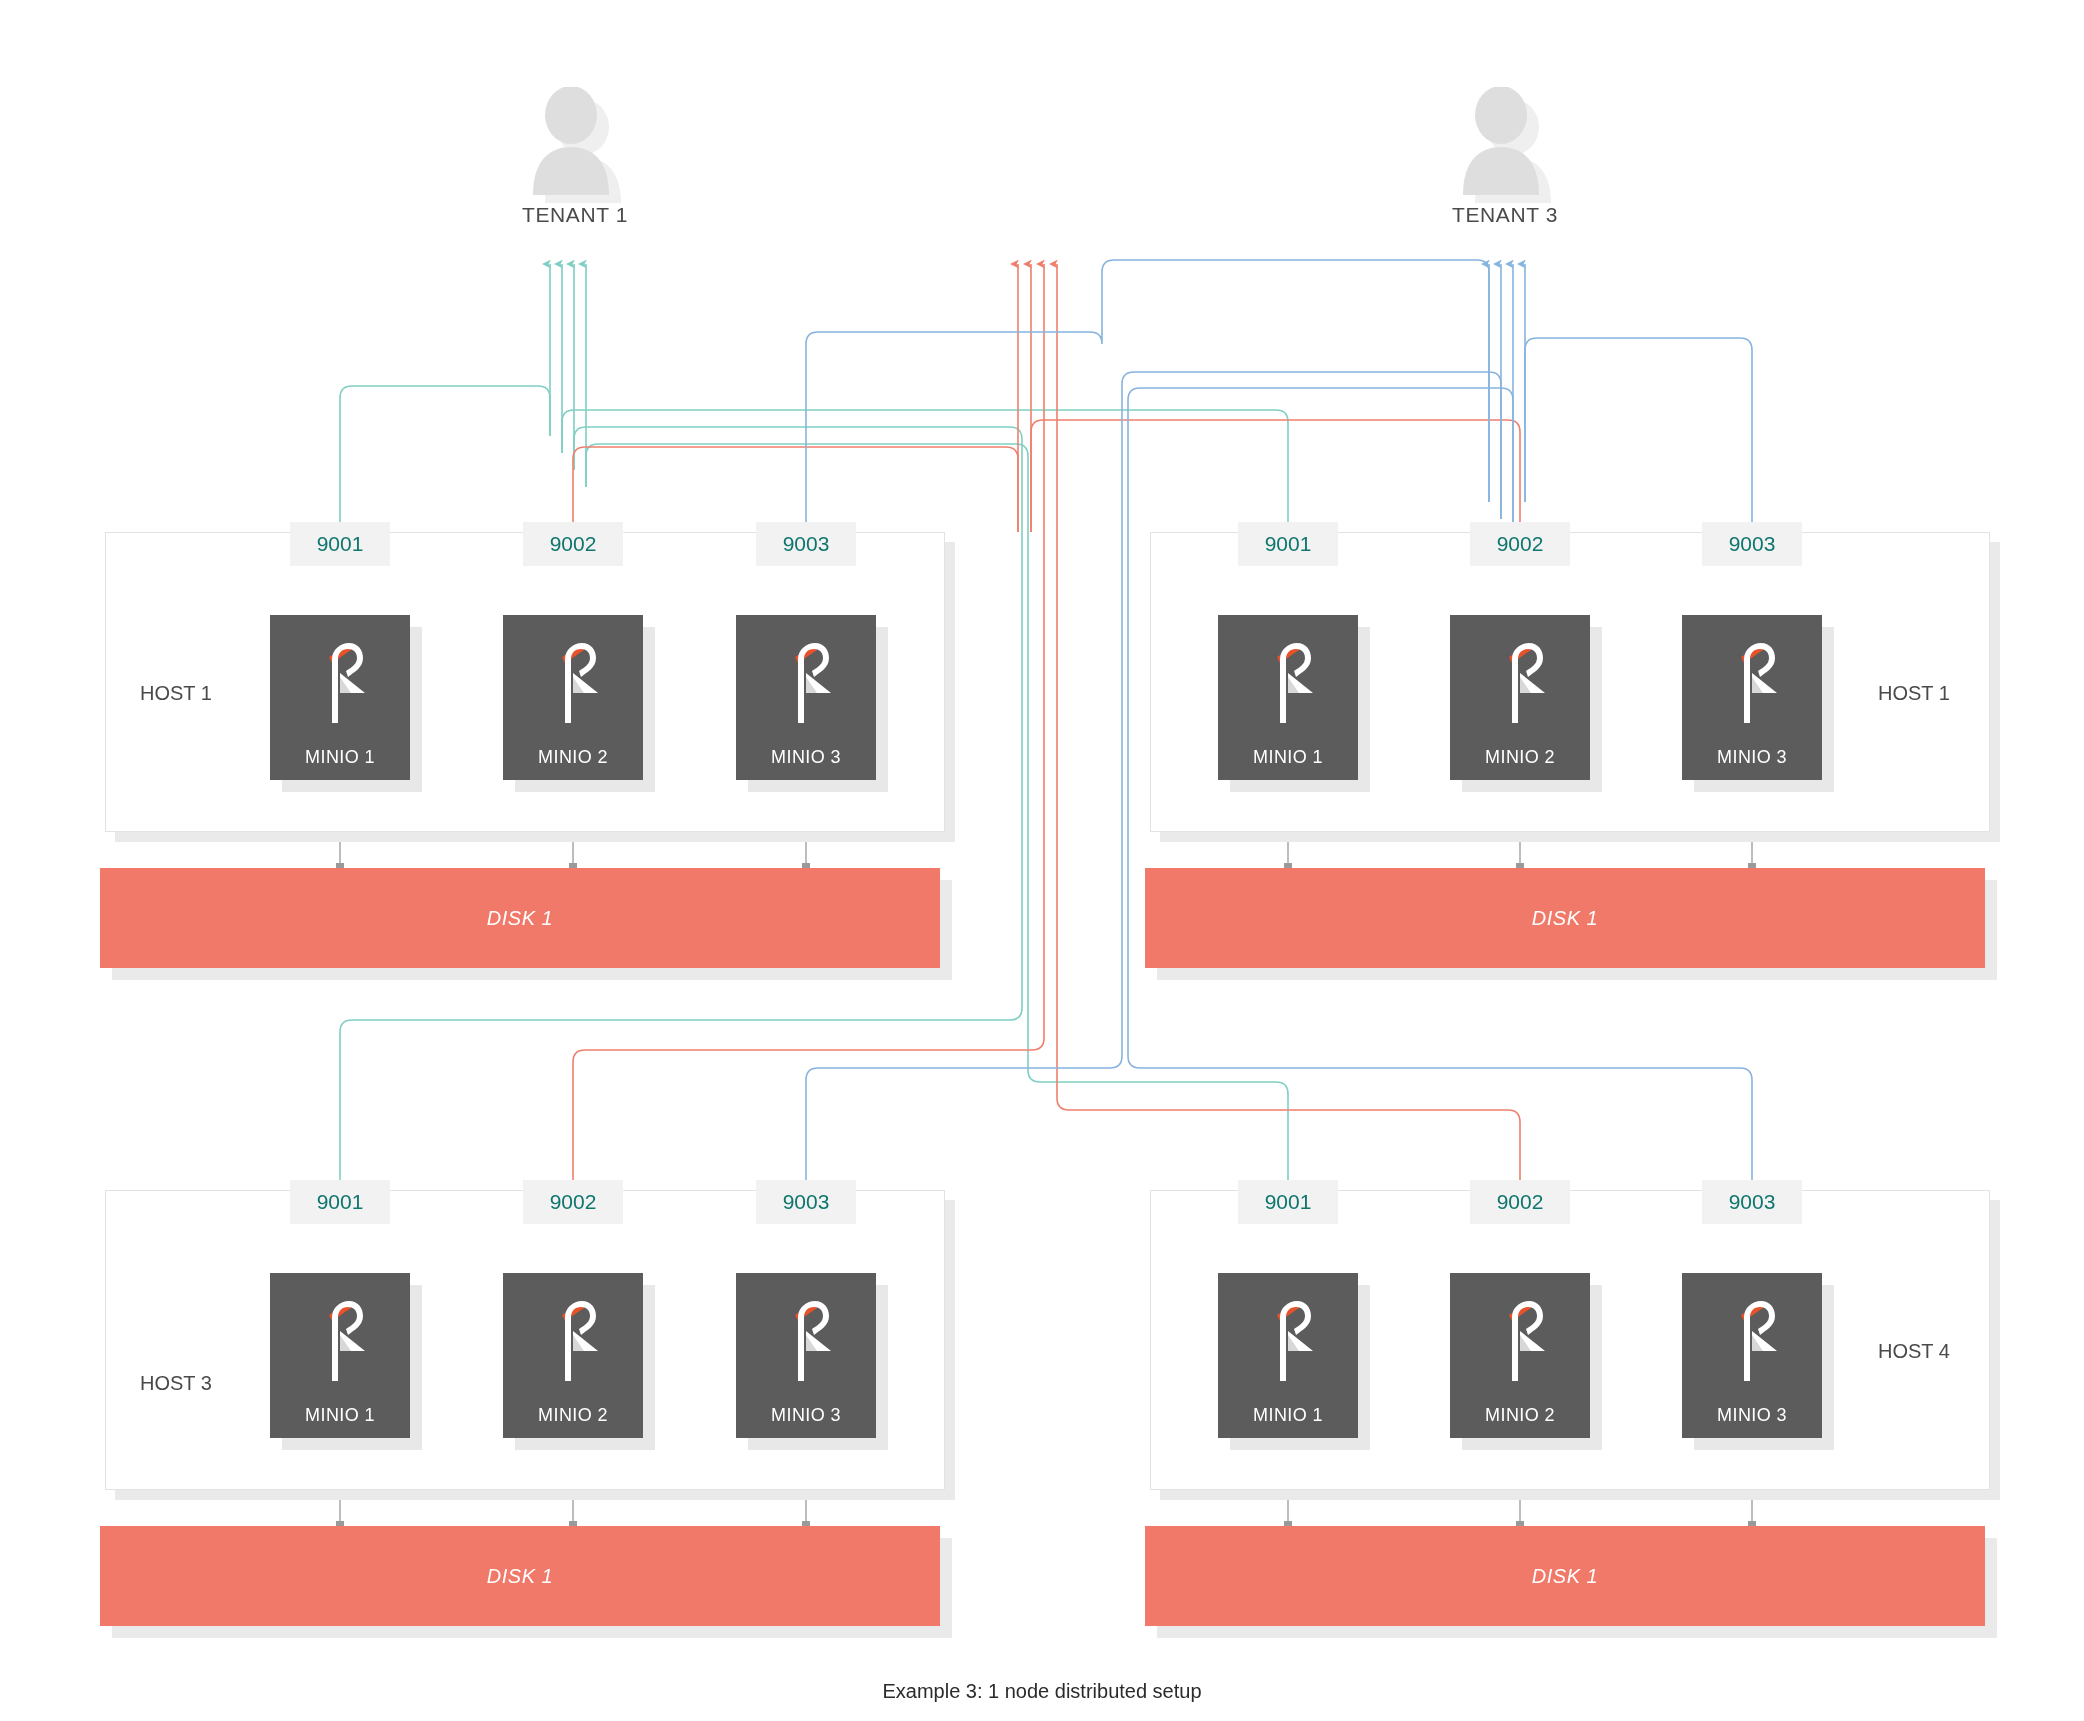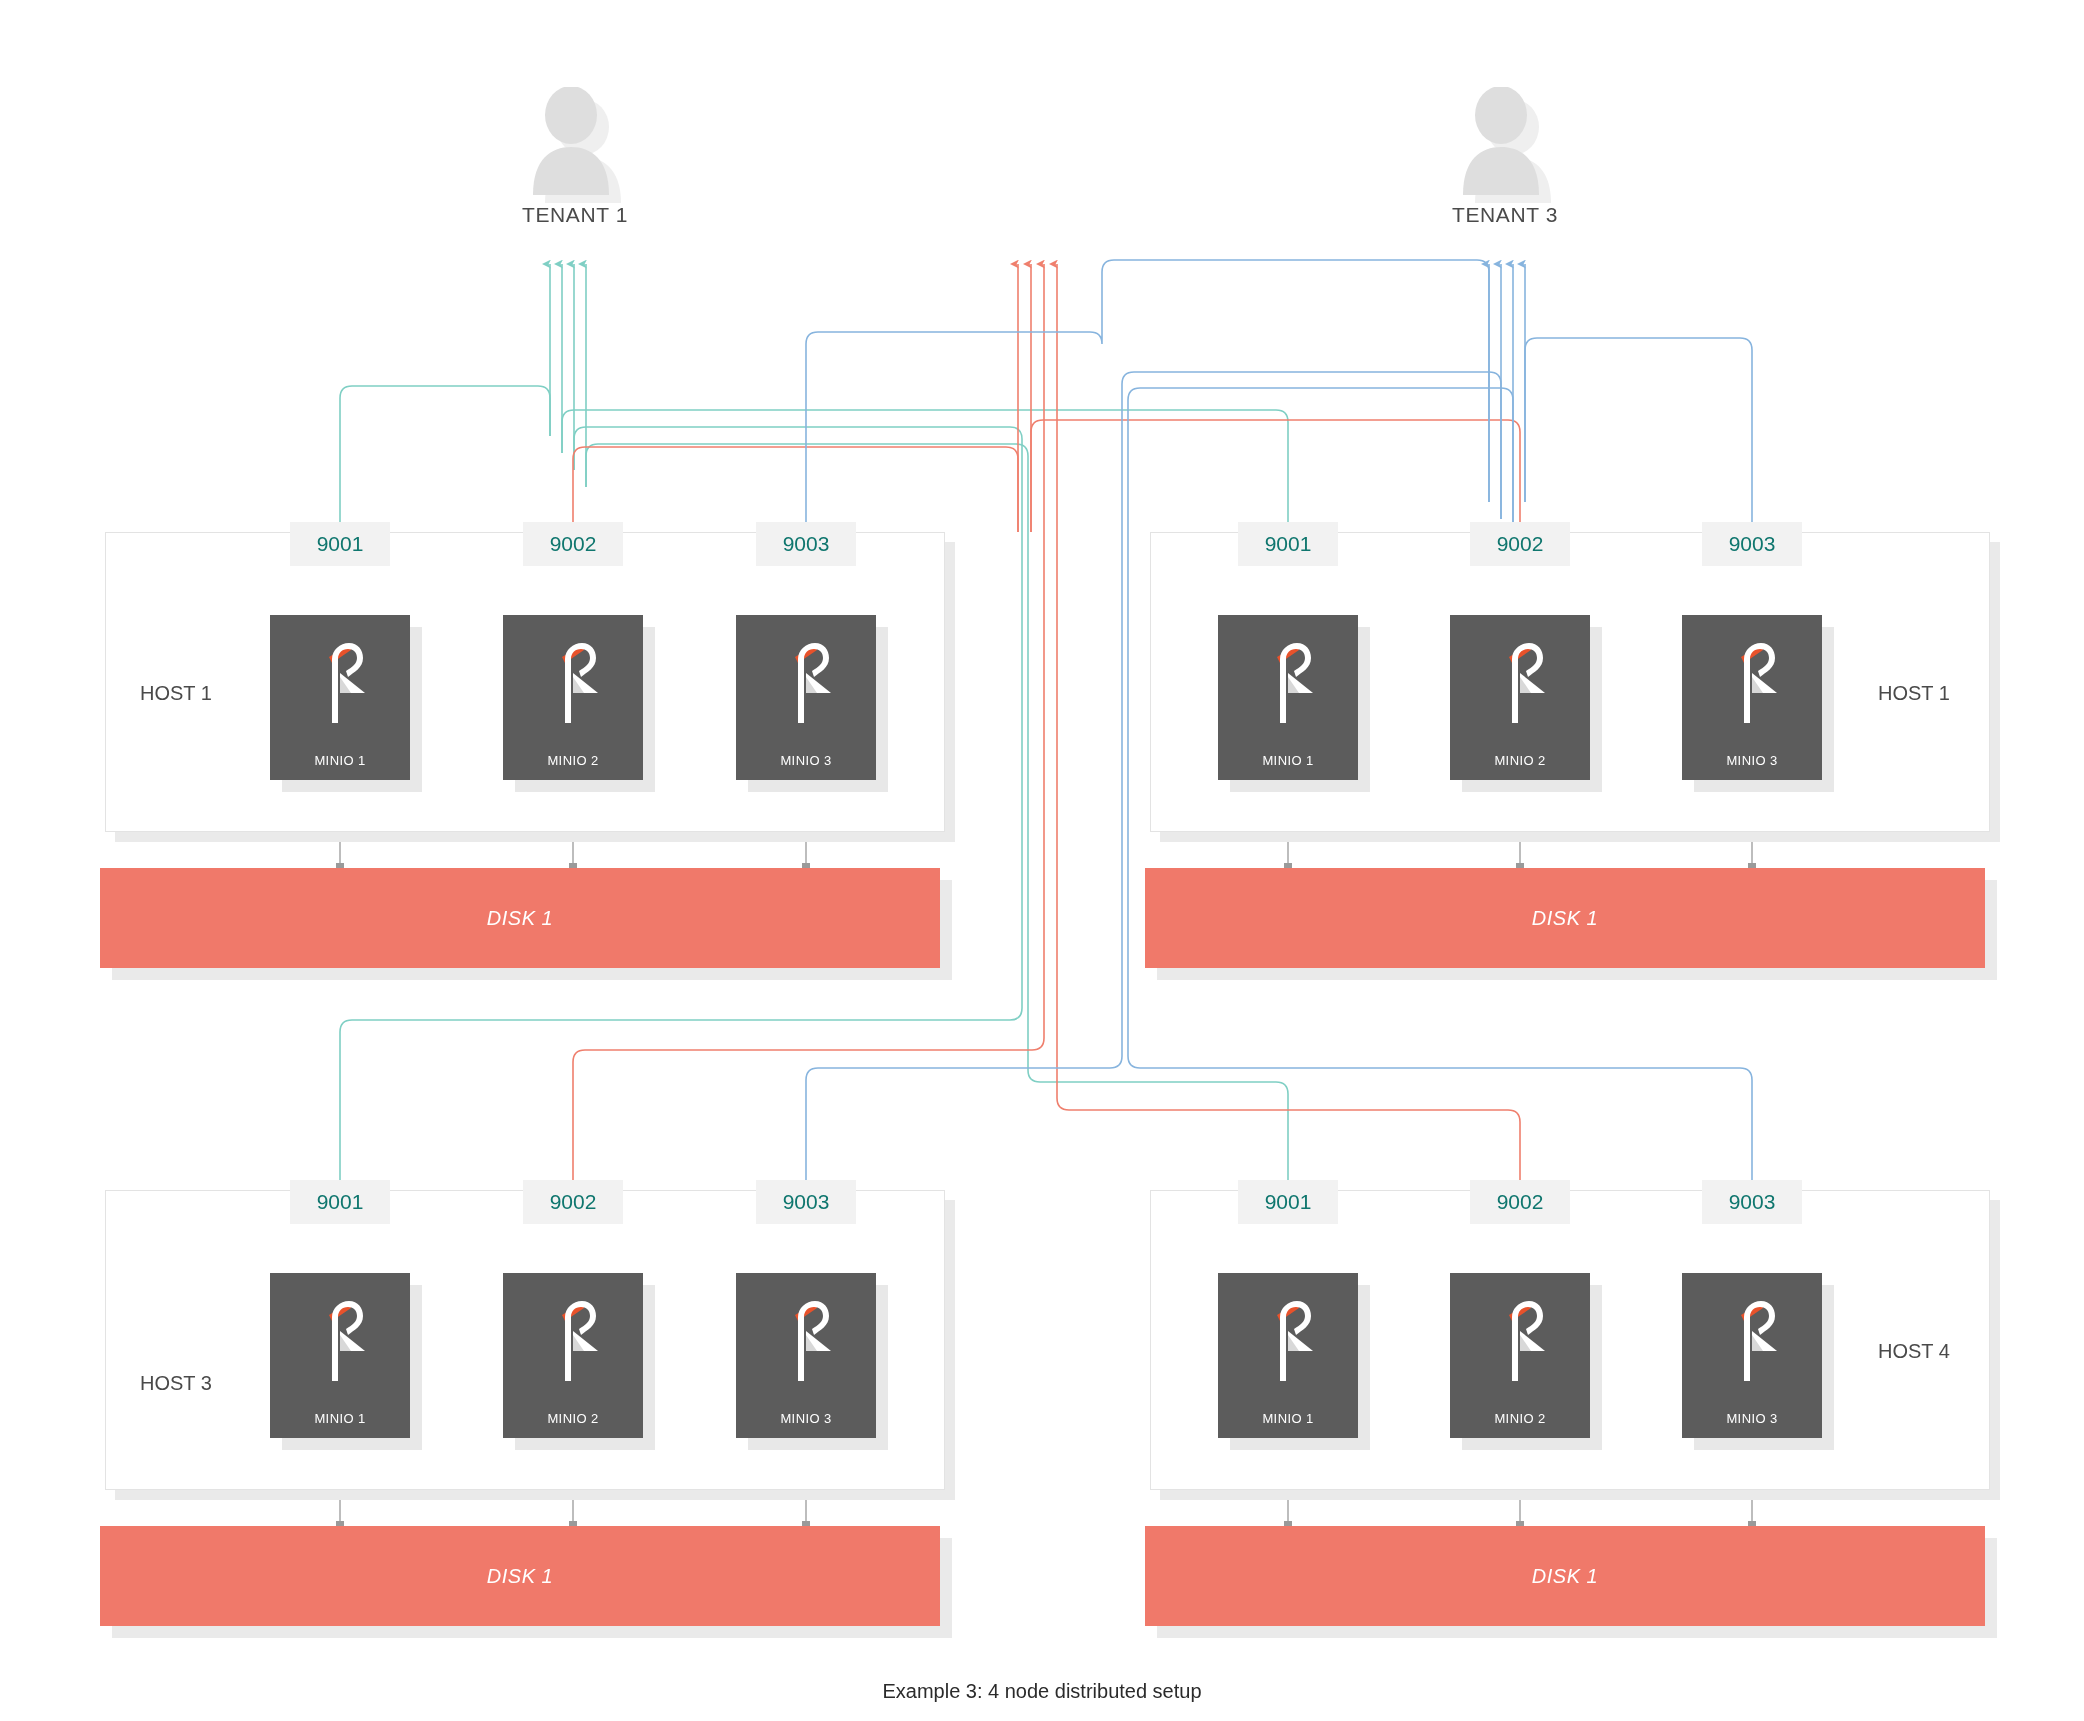--- a/index.html
+++ b/index.html
@@ -13,21 +13,21 @@
   .tenant-label{font-size:21px;letter-spacing:.6px;color:#4a4a4a;margin-top:6px;
                 white-space:nowrap;}
   .hostbox{position:absolute;background:#ffffff;border:1px solid #e3e3e3;box-sizing:border-box;}
   .hostshadow{position:absolute;background:#eaeaea;}
   .hostlabel{position:absolute;font-size:20px;color:#4a4a4a;white-space:nowrap;}
   .portbox{position:absolute;background:#f2f2f2;display:flex;align-items:center;
            justify-content:center;font-size:21px;color:#0f766e;}
   .minio{position:absolute;background:#5c5c5c;display:flex;flex-direction:column;
          align-items:center;justify-content:flex-end;padding-bottom:12px;box-sizing:border-box;}
   .minio-shadow{position:absolute;background:#e8e8e8;}
-  .minio-label{color:#ffffff;font-size:13px;letter-spacing:.4px;white-space:nowrap;}
+  .minio-label{color:#ffffff;font-size:18px;letter-spacing:.4px;white-space:nowrap;}
   .minio svg{position:absolute;top:16px;left:50%;transform:translateX(-50%);}
   .disk{position:absolute;background:#f0796a;display:flex;align-items:center;
         justify-content:center;color:#ffffff;font-size:20px;letter-spacing:.5px;font-style:italic;}
   .disk-shadow{position:absolute;background:#eaeaea;}
   .caption{position:absolute;width:100%;text-align:center;font-size:20px;color:#2b2b2b;}
 </style>
 </head>
 <body>
 
 <div id="stage">
@@ -371,15 +371,15 @@
       <path d="M40,12 C49,12 54,19 54,27 C54,37 45,41 39,46 L37,40 C43,36 48,33 48,27 C48,21 44,18 39,18 C33,18 29,22 29,28 L29,92 L23,92 L23,28 C23,19 31,12 40,12 Z" fill="#ffffff"></path>
       <path d="M31,42 L56,62 L31,62 Z" fill="#ffffff"></path>
       <path d="M31,46 L31,62 L42,62 Z" fill="#d8d8d8"></path>
     </svg>
     <div class="minio-label">MINIO 3</div>
   </div>
 
   <div class="disk-shadow" style="left:1157px;top:1506px;width:840px;height:100px;"></div>
   <div class="disk" style="left:1145px;top:1494px;width:840px;height:100px;">DISK 1</div>
 
-  <div class="caption" style="left:0;top:1648px;">Example 3: 4 node distributed setup</div>
+  <div class="caption" style="left:0;top:1648px;">Example 3: 1 node distributed setup</div>
 
 </div>
 
 </body></html>

